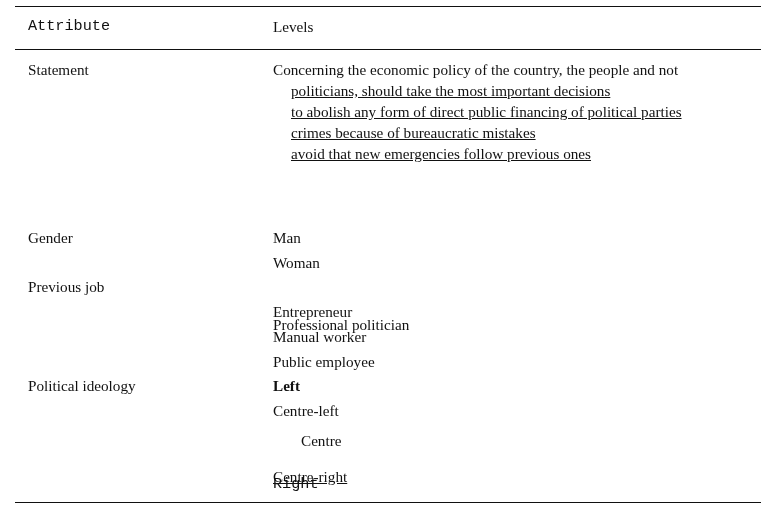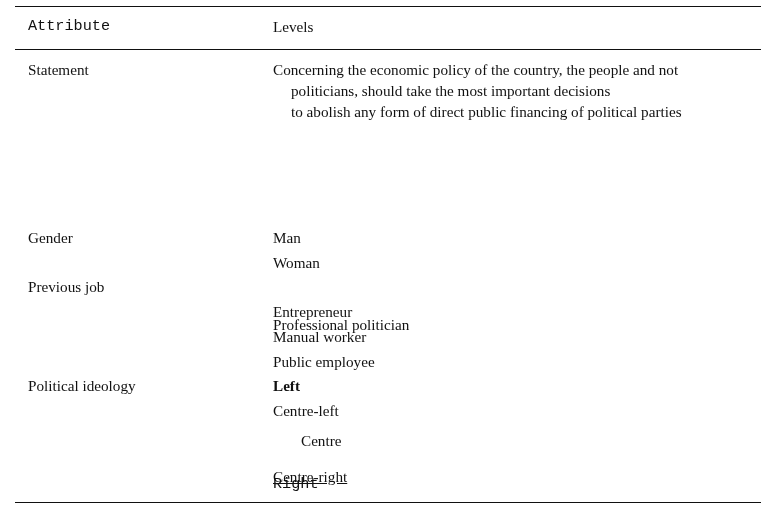--- a/index.html
+++ b/index.html
@@ -27,39 +27,41 @@
     .rule.mid { top: 48.5px; }
     .rule.bot { top: 502px; }
 
     .cell {
       position: absolute;
       white-space: nowrap;
       line-height: 21px;
     }
     .attr { left: 28px; }
     .lvl { left: 273px; }
-    .lvl .cont { padding-left: 18px; display: block; }
+    .lvl .cont { padding-left: 18px; display: block; text-decoration: underline; }
     .lvl .first { display: block; }
   </style>
 </head>
 <body>
 
 <div>
   <div class="rule top"></div>
 
   <div class="cell attr" style="top:16px;font-family:Liberation Mono, monospace;">Attribute</div>
   <div class="cell lvl" style="top:16px;">Levels</div>
 
   <div class="rule mid"></div>
 
   <div class="cell attr" style="top:59px;">Statement</div>
   <div class="cell lvl" style="top:59px;">
     <span class="first">Concerning the economic policy of the country, the people and not</span>
     <span class="cont">politicians, should take the most important decisions</span>
     <span class="cont">to abolish any form of direct public financing of political parties</span>
+    <span class="cont">crimes because of bureaucratic mistakes</span>
+    <span class="cont">avoid that new emergencies follow previous ones</span>
   </div>
 
   <div class="cell attr" style="top:227px;">Gender</div>
   <div class="cell lvl" style="top:227px;">Man</div>
   <div class="cell lvl" style="top:252px;">Woman</div>
 
   <div class="cell attr" style="top:276px;">Previous job</div>
   <div class="cell lvl" style="top:276px;margin-top:38px;">Professional politician</div>
   <div class="cell lvl" style="top:301px;">Entrepreneur</div>
   <div class="cell lvl" style="top:326px;">Manual worker</div>

